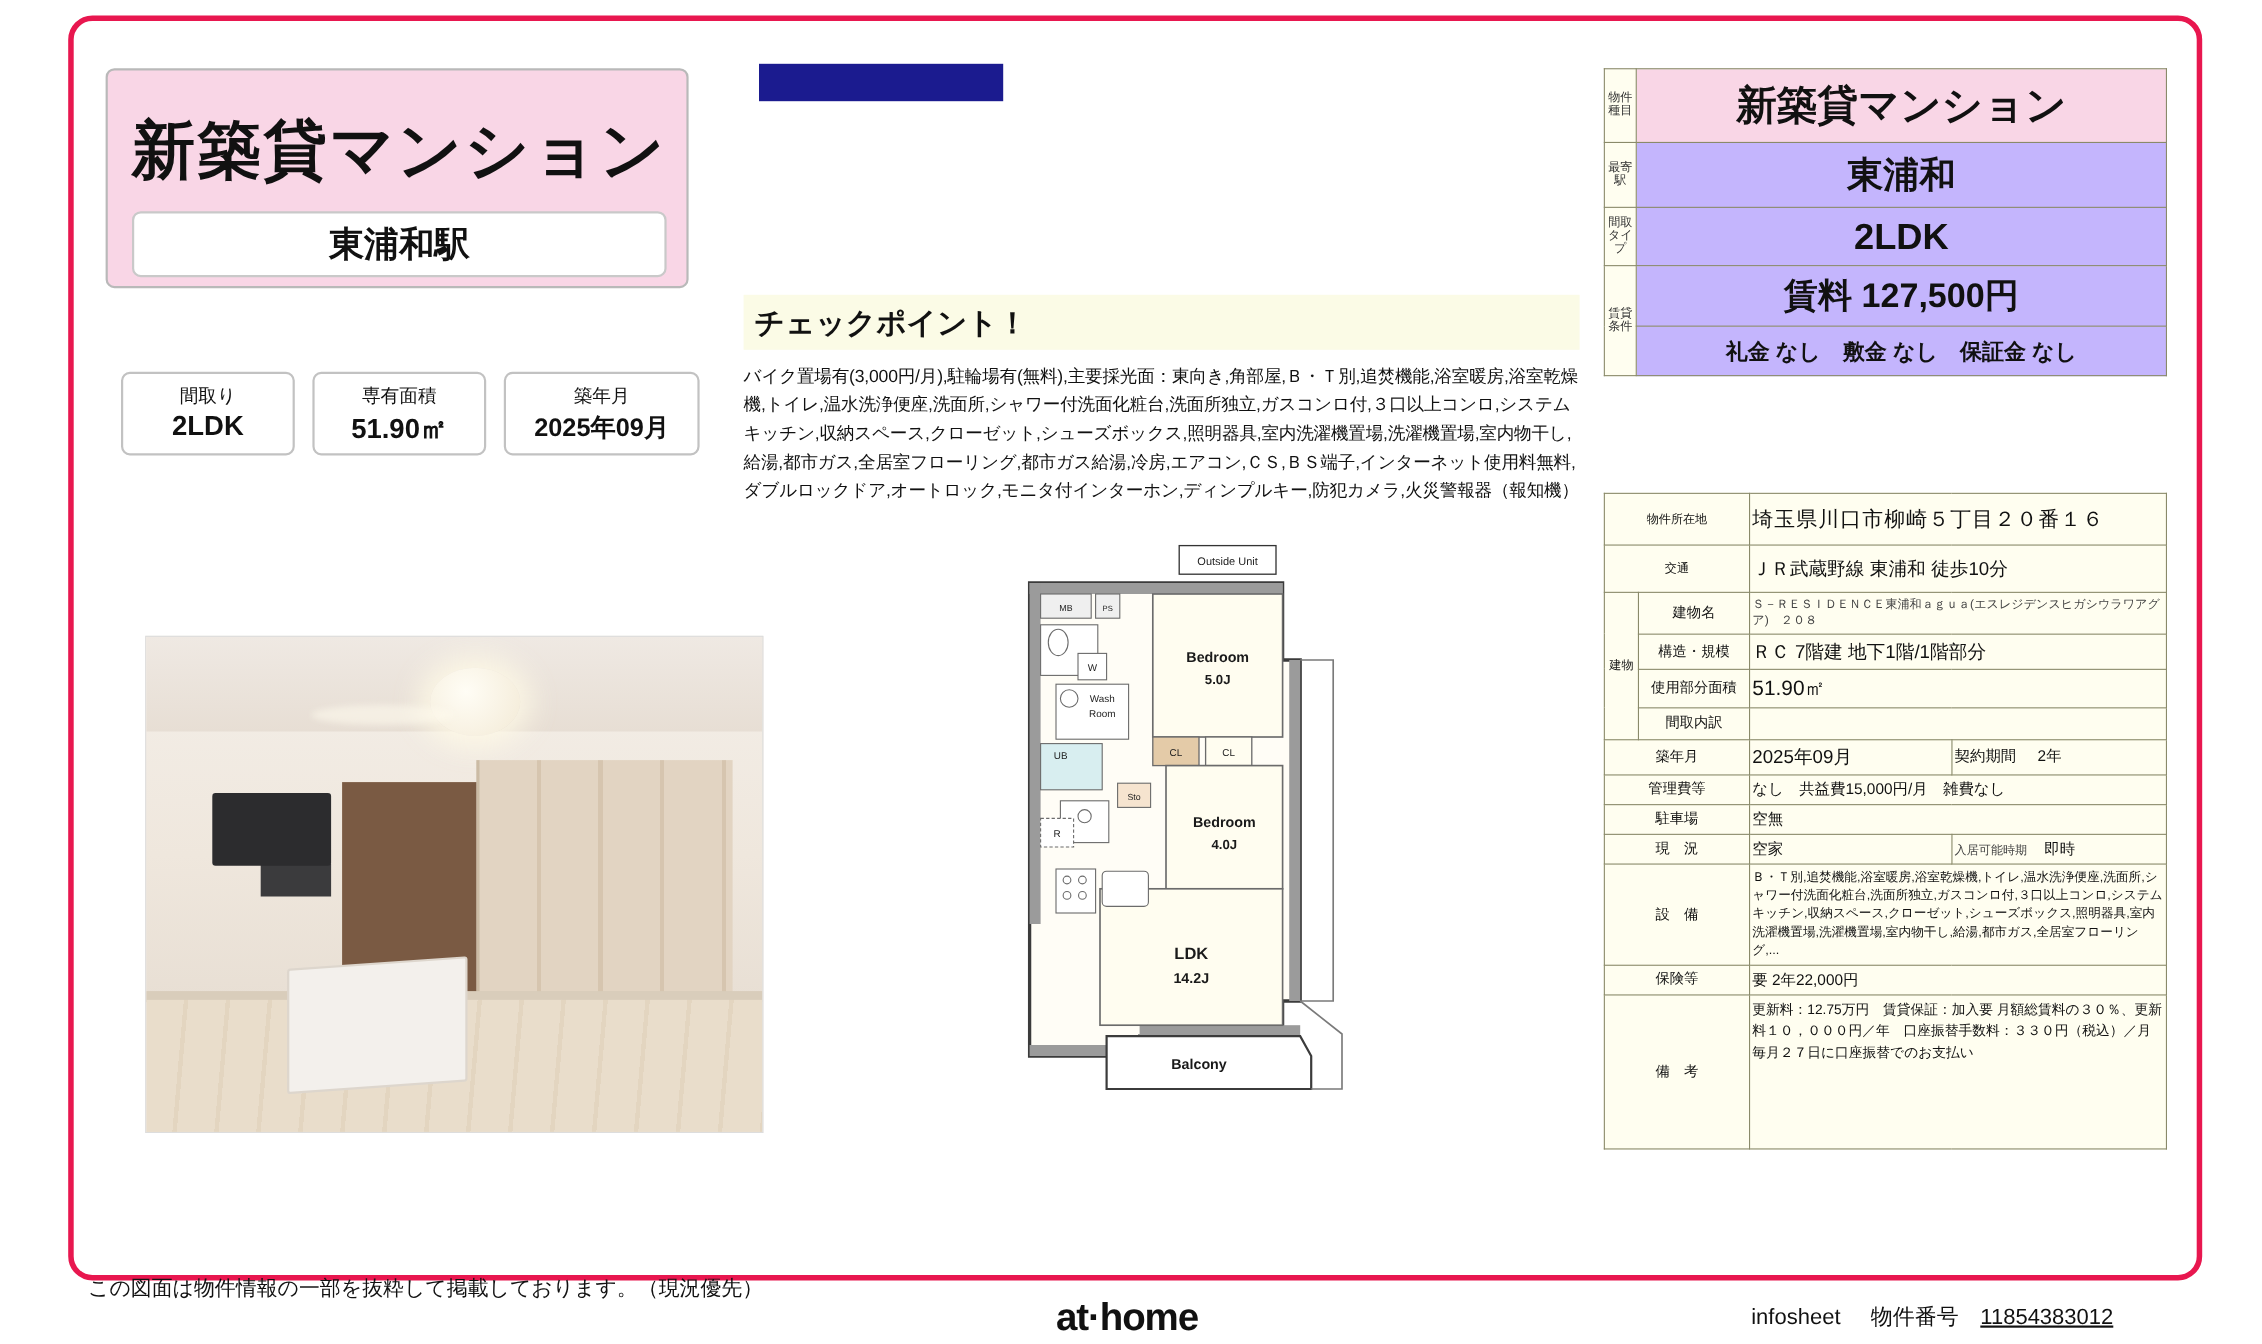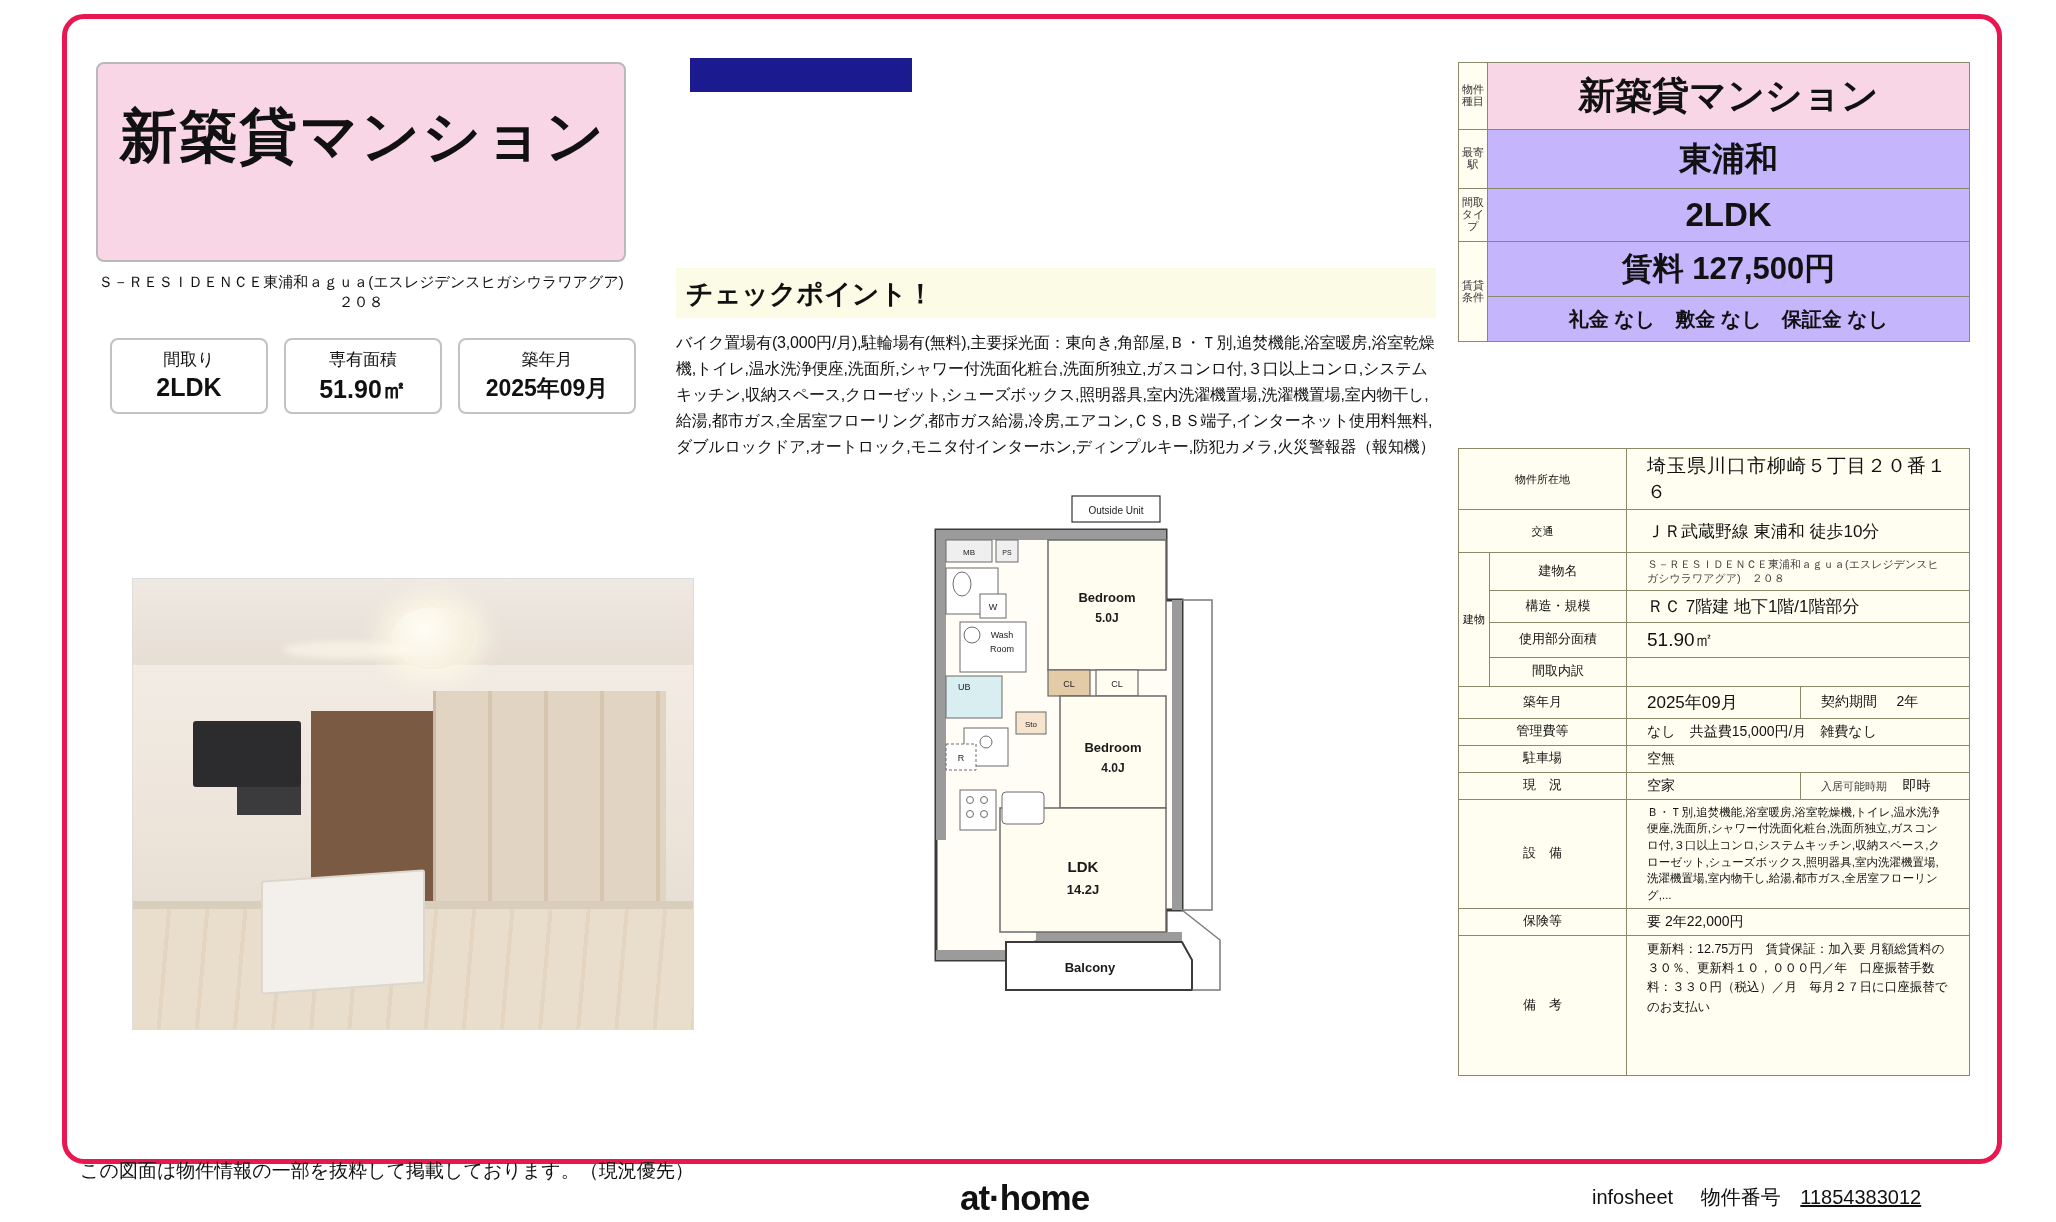--- a/index.html
+++ b/index.html
@@ -52,21 +52,21 @@
   .vlab{width:28px;background:#fffef0;font-size:11px;line-height:1.08;text-align:center;color:#333;padding:4px 2px;}
   .c-pink{background:#f9d6e6;text-align:center;font-size:37px;font-weight:bold;height:66px;}
   .c-cream{background:#c4b5fd;text-align:center;}
   .c-station{font-size:33px;font-weight:bold;height:58px;}
   .c-type{font-size:33px;font-weight:bold;height:52px;}
   .c-rent{font-size:31px;font-weight:bold;height:54px;}
   .c-fees{font-size:20px;font-weight:bold;height:44px;}
 
   .rt2{position:absolute;left:1458px;top:448px;width:512px;}
   .rt2 table{border-collapse:collapse;width:512px;background:#fffef0;}
-  .rt2 td{border:1.2px solid #8a8a6a;font-size:14px;padding:4px 20px;vertical-align:middle;color:#111;}
+  .rt2 td{border:1.2px solid #8a8a6a;font-size:14px;padding:4px 2px;vertical-align:middle;color:#111;}
   .rt2 .vl{width:26px;text-align:center;font-size:11px;line-height:1.1;padding:14px 2px;}
   .rt2 .lab{width:96px;text-align:center;font-size:13px;line-height:1.15;}
   .rt2 .addr{font-size:19px;letter-spacing:1px;height:38px;}
   .rt2 .traffic{font-size:17px;height:34px;}
   .rt2 .small{font-size:11px;line-height:1.3;color:#444;}
   .rt2 .mid{font-size:17px;}
   .rt2 .area{font-size:19px;}
   .rt2 .eq{font-size:11.5px;line-height:1.45;}
   .rt2 .note{font-size:12.5px;line-height:1.55;}
 
@@ -78,24 +78,23 @@
   .infosheet .num{text-decoration:underline;margin-left:14px;}
 </style>
 </head>
 <body>
 
 <div class="sheet">
   <div class="frame"></div>
 
   <div class="titlebox">
     <div class="main">新築貸マンション</div>
-  </div>
-  <div class="bldgname">
-    <span>Ｓ－ＲＥＳＩＤＥＮＣＥ東浦和ａｇｕａ(エスレジデンスヒガシウラワアグア)</span><br>
-    <span>２０８</span>
+    <div class="stationbox">
+      <span>東浦和駅</span>
+    </div>
   </div>
 
   <div class="specrow">
     <div class="spec">
       <div class="lab">間取り</div>
       <div class="val">2LDK</div>
     </div>
     <div class="spec">
       <div class="lab">専有面積</div>
       <div class="val">51.90㎡</div>

